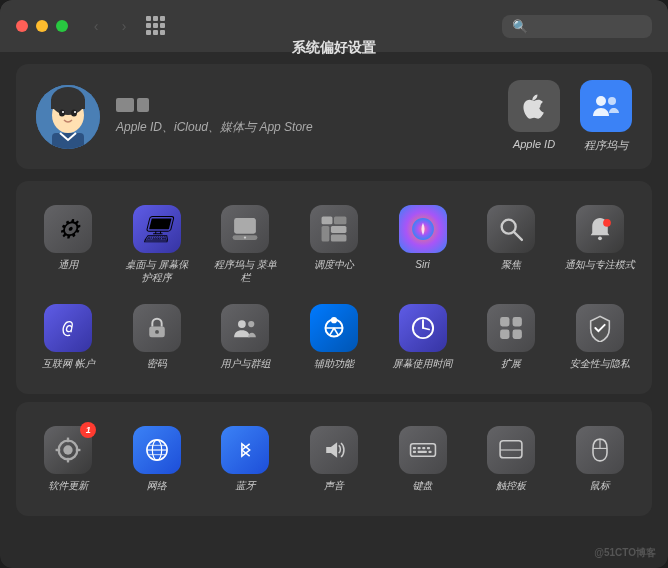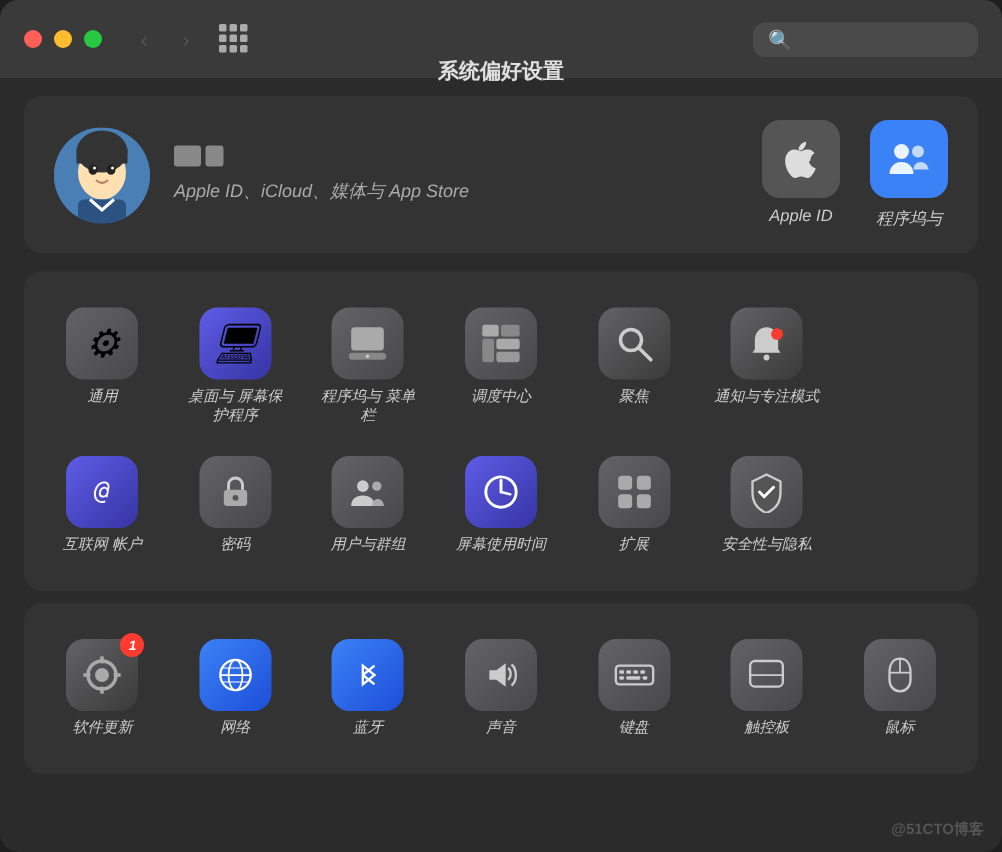--- a/index.html
+++ b/index.html
@@ -383,20 +383,36 @@
                 <rect x="2" y="2" width="14" height="10" rx="2" fill="#aaa"></rect>
                 <rect x="18" y="2" width="16" height="10" rx="2" fill="#888"></rect>
                 <rect x="2" y="14" width="10" height="20" rx="2" fill="#888"></rect>
                 <rect x="14" y="14" width="20" height="9" rx="2" fill="#aaa"></rect>
                 <rect x="14" y="25" width="20" height="9" rx="2" fill="#999"></rect>
               </svg>
             </div>
             <div class="pref-label">调度中心</div>
           </div>
           <div class="pref-item">
+            <div class="pref-icon" style="background: radial-gradient(circle, rgb(255, 136, 85), rgb(168, 85, 247), rgb(59, 130, 246));">
+              <svg viewBox="0 0 36 36" width="28" height="28">
+                <circle cx="18" cy="18" r="14" fill="url(#sg)"></circle>
+                <defs>
+                  <radialGradient id="sg">
+                    <stop offset="0%" stop-color="#ff6b9d"></stop>
+                    <stop offset="50%" stop-color="#a855f7"></stop>
+                    <stop offset="100%" stop-color="#3b82f6"></stop>
+                  </radialGradient>
+                </defs>
+                <path d="M18 10 Q22 18 18 26 Q14 18 18 10Z" fill="white" opacity="0.8"></path>
+              </svg>
+            </div>
+            <div class="pref-label">Siri</div>
+          </div>
+          <div class="pref-item">
             <div class="pref-icon" style="background: linear-gradient(135deg, rgb(99, 99, 102), rgb(58, 58, 58));">
               <svg viewBox="0 0 36 36" width="28" height="28">
                 <circle cx="15" cy="15" r="9" stroke="#ccc" stroke-width="3" fill="none"></circle>
                 <line x1="22" y1="22" x2="32" y2="32" stroke="#ccc" stroke-width="3" stroke-linecap="round"></line>
               </svg>
             </div>
             <div class="pref-label">聚焦</div>
           </div>
           <div class="pref-item">
             <div class="pref-icon" style="background: linear-gradient(135deg, rgb(99, 99, 102), rgb(58, 58, 58));">
@@ -433,20 +449,32 @@
           <div class="pref-item">
             <div class="pref-icon" style="background: linear-gradient(135deg, rgb(99, 99, 102), rgb(72, 72, 74));">
               <svg viewBox="0 0 36 36" width="28" height="28">
                 <circle cx="14" cy="13" r="5" fill="#ccc"></circle>
                 <path d="M4 30c0-6 4-9 10-9s10 3 10 9" fill="#ccc"></path>
                 <circle cx="26" cy="13" r="4" fill="#aaa"></circle>
                 <path d="M22 30c0-4 2-6 5-6 2 0 5 2 5 6" fill="#aaa"></path>
               </svg>
             </div>
             <div class="pref-label">用户与群组</div>
+          </div>
+          <div class="pref-item">
+            <div class="pref-icon" style="background: linear-gradient(135deg, rgb(0, 122, 255), rgb(0, 85, 179));">
+              <svg viewBox="0 0 36 36" width="28" height="28">
+                <circle cx="18" cy="8" r="4" fill="white"></circle>
+                <circle cx="18" cy="18" r="11" stroke="white" stroke-width="2.5" fill="none"></circle>
+                <line x1="7" y1="18" x2="29" y2="18" stroke="white" stroke-width="2"></line>
+                <line x1="12" y1="28" x2="18" y2="18" stroke="white" stroke-width="2"></line>
+                <line x1="24" y1="28" x2="18" y2="18" stroke="white" stroke-width="2"></line>
+              </svg>
+            </div>
+            <div class="pref-label">辅助功能</div>
           </div>
           <div class="pref-item">
             <div class="pref-icon" style="background: linear-gradient(135deg, rgb(94, 92, 230), rgb(54, 52, 163));">
               <svg viewBox="0 0 36 36" width="28" height="28">
                 <circle cx="18" cy="18" r="13" stroke="white" stroke-width="2.5" fill="none"></circle>
                 <line x1="18" y1="8" x2="18" y2="18" stroke="white" stroke-width="2.5" stroke-linecap="round"></line>
                 <line x1="18" y1="18" x2="26" y2="20" stroke="white" stroke-width="2" stroke-linecap="round"></line>
               </svg>
             </div>
             <div class="pref-label">屏幕使用时间</div>

